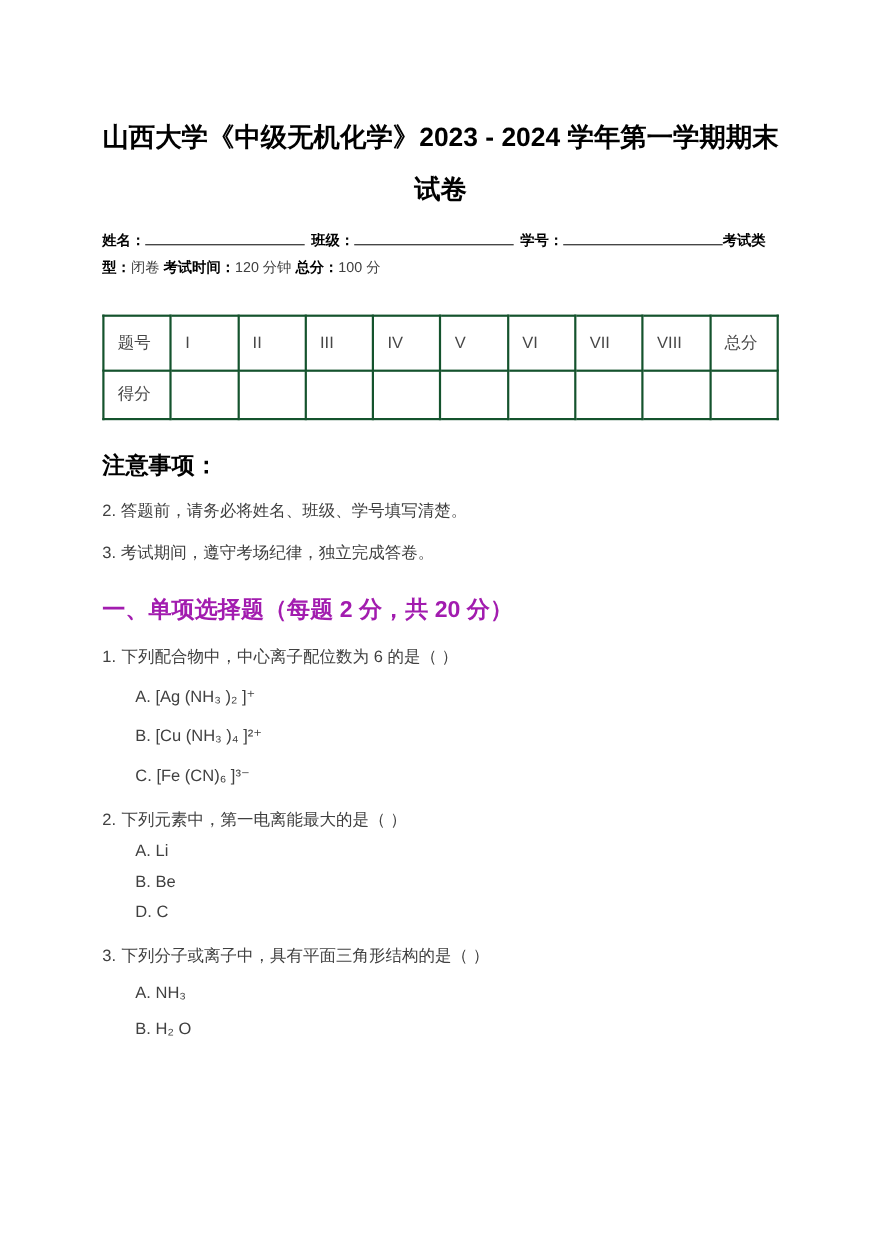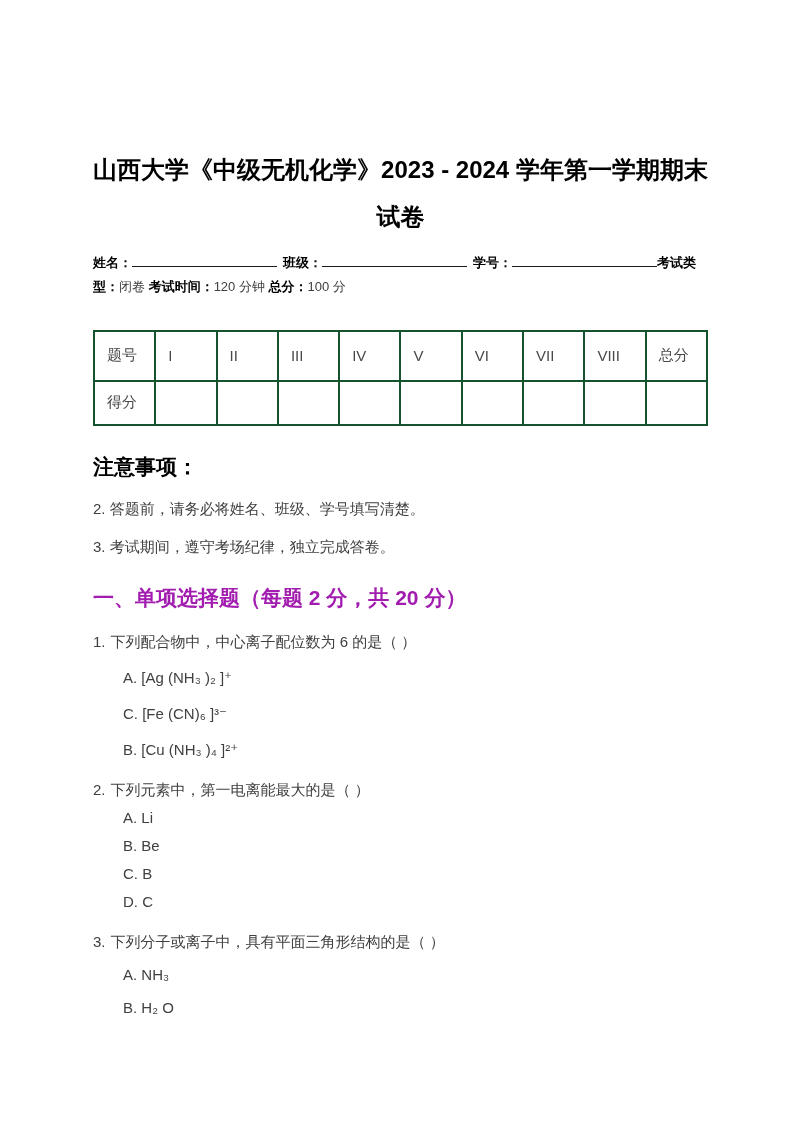--- a/index.html
+++ b/index.html
@@ -1,21 +1,21 @@
 <!DOCTYPE html>
 <html><head>
 <meta charset="utf-8">
 <style>
   html,body{margin:0;padding:0;}
   body{
     width:793px;height:1122px;overflow:hidden;background:#ffffff;
     font-family:"Liberation Sans","DejaVu Sans",sans-serif;
     color:#404040;
   }
-  .page{padding:103px 85px 0 93px;margin-top:44px;}
+  .page{padding:103px 85px 0 93px;}
   .doc-title{
     font-size:24px;font-weight:bold;color:#000;text-align:center;
     line-height:1.95;margin:0 0 10px 0;
   }
   .info-line{
     font-size:13px;line-height:1.85;margin:0;color:#404040;
     word-break:break-all;
   }
   .info-line b{color:#000;}
   .blank{
@@ -94,30 +94,29 @@
       <div class="notice-item">2. 答题前，请务必将姓名、班级、学号填写清楚。</div>
       <div class="notice-item">3. 考试期间，遵守考场纪律，独立完成答卷。</div>
     </div>
 
   <h2 class="section-heading">一、单项选择题（每题 2 分，共 20 分）</h2>
   <div id="question-list">
       <div class="question q-idx-0">
         <div class="q-line"><span class="q-num">1.</span><span>下列配合物中，中心离子配位数为 6 的是（ ）</span></div>
         <div class="options">
           <div class="option">A. [Ag (NH₃ )₂ ]⁺</div>
+          <div class="option">B. [Cu (NH₃ )₄ ]²⁺</div>
           <div class="option">C. [Fe (CN)₆ ]³⁻</div>
-          <div class="option">B. [Cu (NH₃ )₄ ]²⁺</div>
         </div>
       </div>
       <div class="question q-idx-1">
         <div class="q-line"><span class="q-num">2.</span><span>下列元素中，第一电离能最大的是（ ）</span></div>
         <div class="options">
           <div class="option">A. Li</div>
           <div class="option">B. Be</div>
-          <div class="option">C. B</div>
           <div class="option">D. C</div>
         </div>
       </div>
       <div class="question q-idx-2">
         <div class="q-line"><span class="q-num">3.</span><span>下列分子或离子中，具有平面三角形结构的是（ ）</span></div>
         <div class="options">
           <div class="option">A. NH₃</div>
           <div class="option">B. H₂ O</div>
         </div>
       </div>

